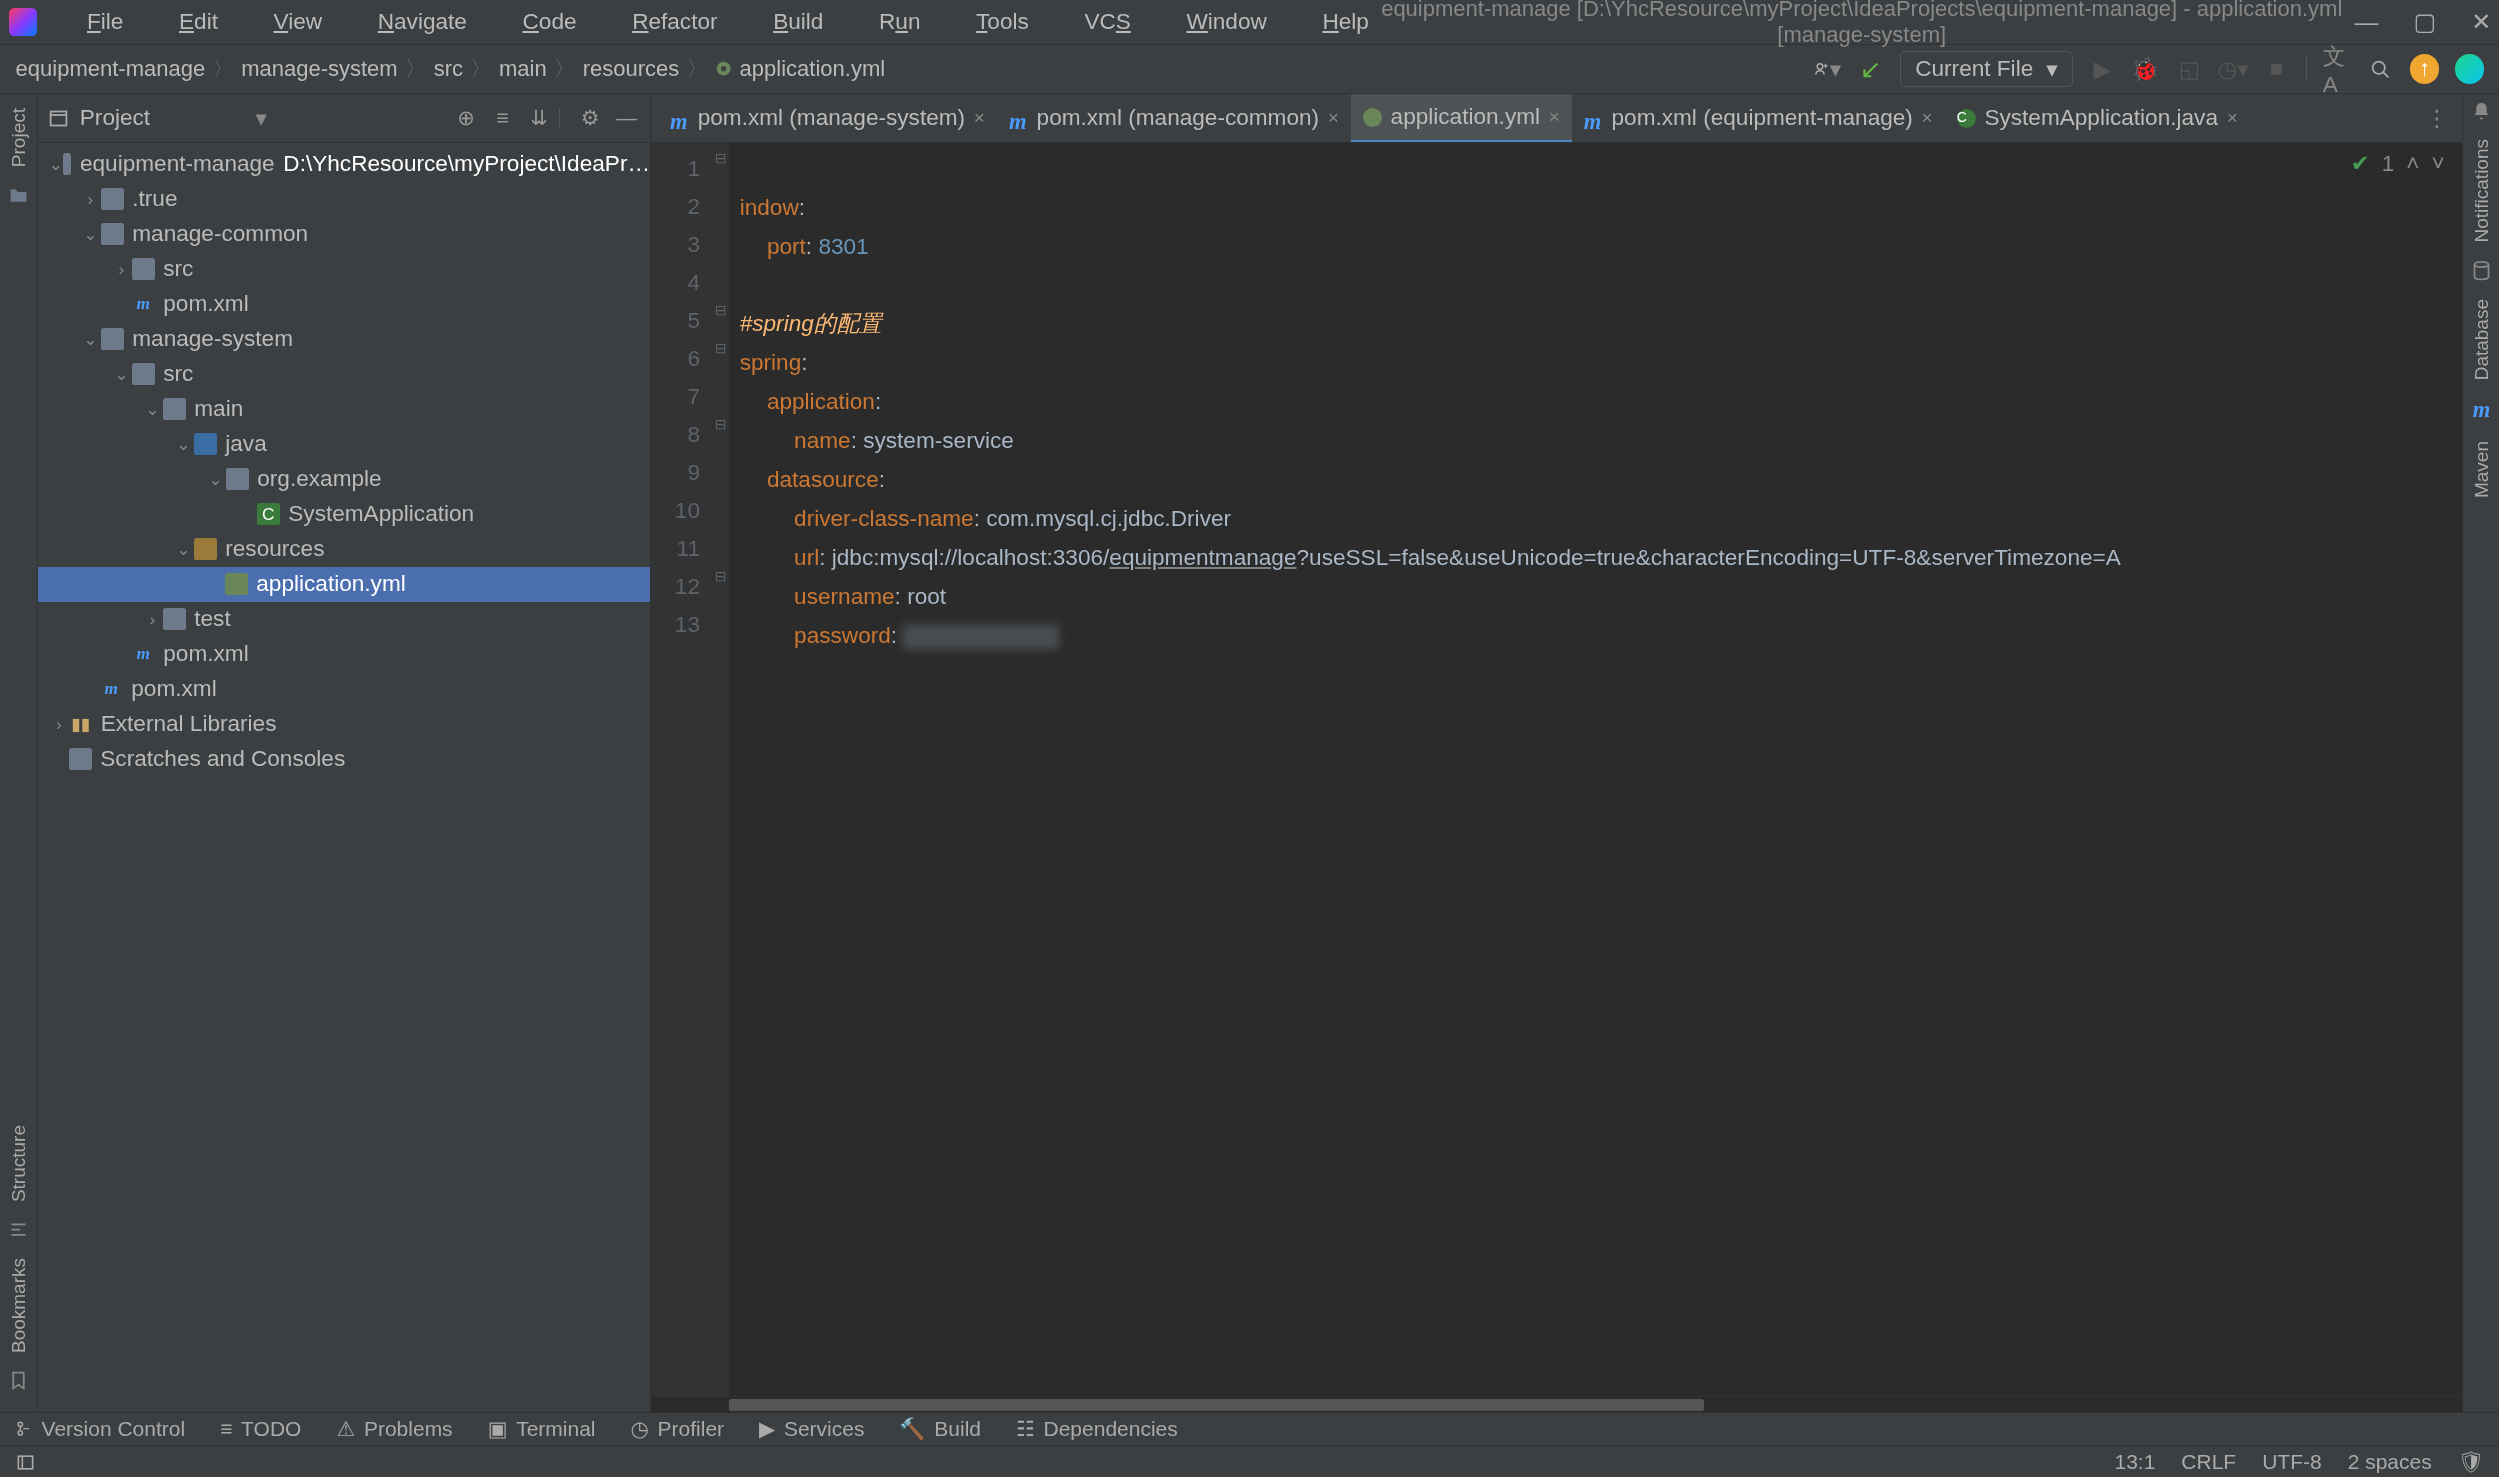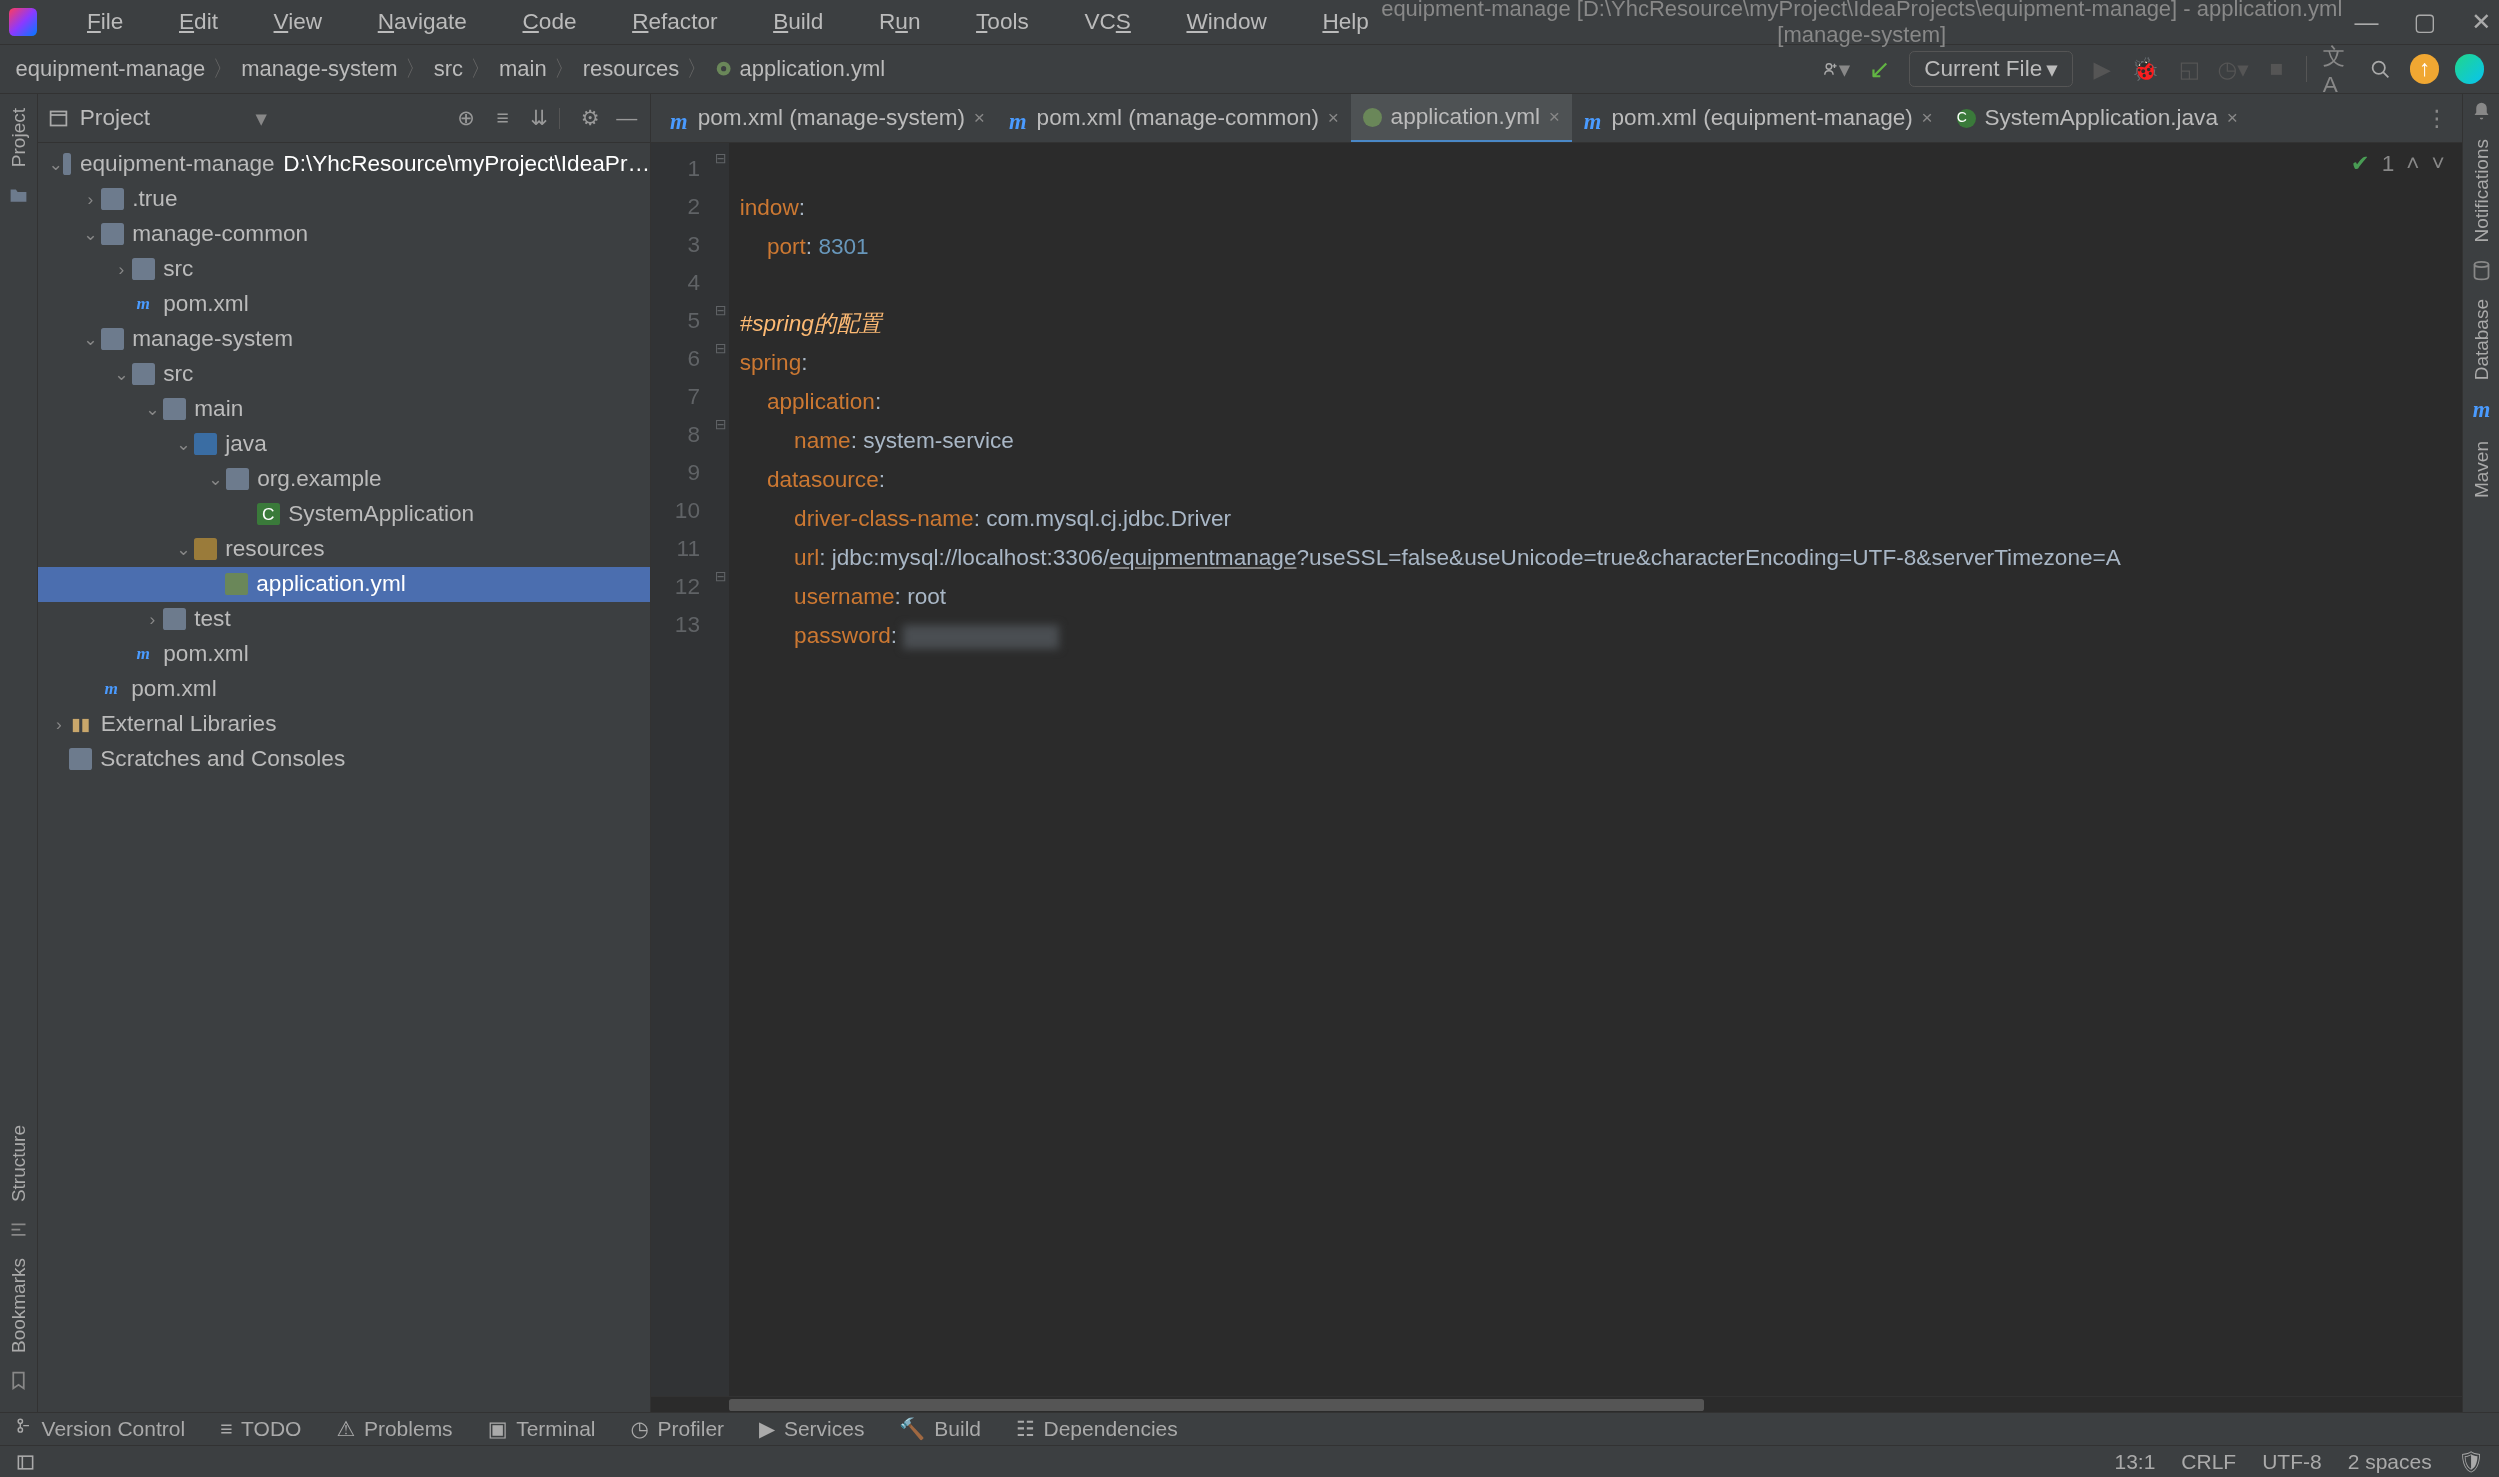--- a/index.html
+++ b/index.html
@@ -11,21 +11,21 @@
 .menu span u { text-decoration:underline; }
 .title-center { flex:1; text-align:center; color:#888; font-size:22px; }
 .win-buttons { display:flex; gap:35px; font-size:24px; color:#aaa; }
 .win-buttons span { cursor:pointer; }
 .navbar { height:49px; background:#3c3f41; display:flex; align-items:center; padding:0 15.6px; border-bottom:0.9px solid #323232; }
 .crumb { display:flex; align-items:center; font-size:22px; }
 .crumb .sep { margin:0 7px; color:#666; }
 .crumb .icon-yml { width:17.3px; height:17.3px; margin-right:7px; }
 .nav-spacer { flex:1; }
 .nav-tools { display:flex; align-items:center; gap:15.6px; }
-.nav-tools .btn { padding:3.5px 14px; border:0.9px solid #555; border-radius:5.2px; display:flex; align-items:center; gap:4px; }
+.nav-tools .btn { padding:3.5px 14px; border:0.9px solid #555; border-radius:5.2px; display:flex; align-items:center; gap:13px; }
 .nav-tools .iconbtn { width:28px; height:28px; display:flex; align-items:center; justify-content:center; color:#888; }
 .circle { width:29.5px; height:29.5px; border-radius:50%; }
 .body { display:flex; height:calc(100% - 45px - 49px - 33px - 33px); }
 .left-rail { width:38px; background:#3c3f41; border-right:0.9px solid #323232; display:flex; flex-direction:column; align-items:center; padding-top:7px; gap:10.4px; }
 .rail-text { writing-mode:vertical-rl; transform:rotate(180deg); font-size:19px; color:#aaa; padding:7px 0; cursor:pointer; }
 .rail-icon { width:21px; height:21px; }
 .project-panel { width:613px; background:#3c3f41; border-right:0.9px solid #323232; display:flex; flex-direction:column; }
 .project-header { height:49px; display:flex; align-items:center; padding:0 10.4px; border-bottom:0.9px solid #323232; }
 .project-header .icon { width:21px; height:21px; margin-right:10.4px; }
 .project-header .label { font-weight:500; flex:1; }
@@ -56,21 +56,21 @@
 .code .u { text-decoration:underline #808080; }
 .code .blur { background:#4a4e52; color:transparent; filter:blur(4.3px); display:inline-block; width:156px; height:24px; vertical-align:middle; }
 .fold-col { width:17.3px; background:#313335; padding-top:7px; }
 .fold-col div { height:38px; color:#606366; font-size:14px; text-align:center; }
 .code-topright { position:absolute; top:7px; right:17.3px; display:flex; align-items:center; gap:12px; color:#888; }
 .check { color:#499c54; }
 .right-rail { width:38px; background:#3c3f41; border-left:0.9px solid #323232; display:flex; flex-direction:column; align-items:center; padding-top:7px; gap:10.4px; }
 .hscroll { height:15.6px; background:#2b2b2b; border-top:0.9px solid #323232; padding:1.7px 52px 1.7px 78px; }
 .hscroll-thumb { height:12px; width:58%; background:#555; border-radius:2.6px; }
 .toolstrip { height:33px; background:#3c3f41; border-top:0.9px solid #323232; display:flex; align-items:center; padding:0 15.6px; gap:35px; font-size:21px; color:#aaa; }
-.toolstrip .item { display:flex; align-items:flex-start; gap:8.7px; cursor:pointer; }
+.toolstrip .item { display:flex; align-items:center; gap:8.7px; cursor:pointer; }
 .statusbar { height:33px; background:#3c3f41; border-top:0.9px solid #323232; display:flex; align-items:center; padding:0 15.6px; font-size:21px; color:#aaa; }
 .statusbar .sbicon { width:19px; height:19px; margin-right:12px; }
 .statusbar .spacer { flex:1; }
 .statusbar .sseg { margin-left:26px; }
 svg { display:block; }
 </style>
 </head>
 <body>
 
 <div class="titlebar">

